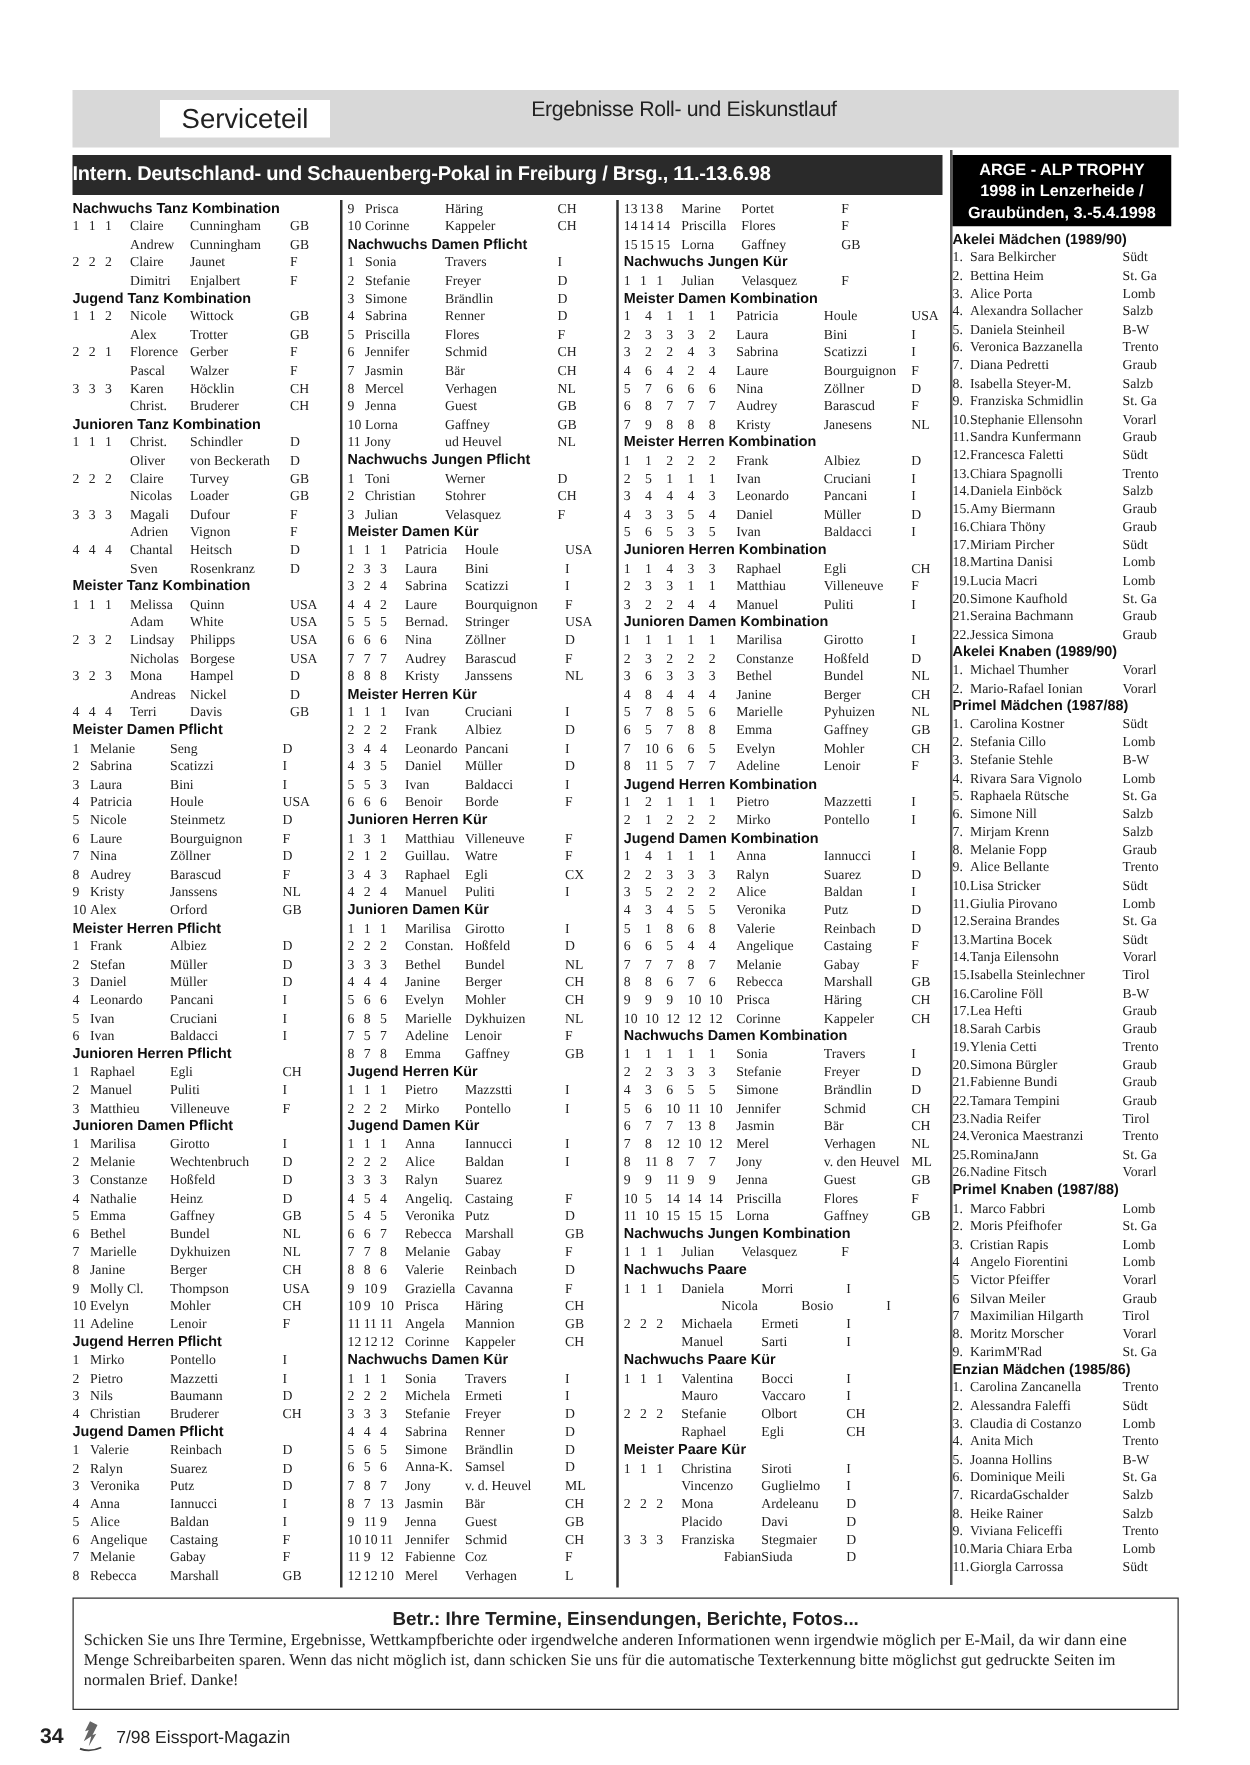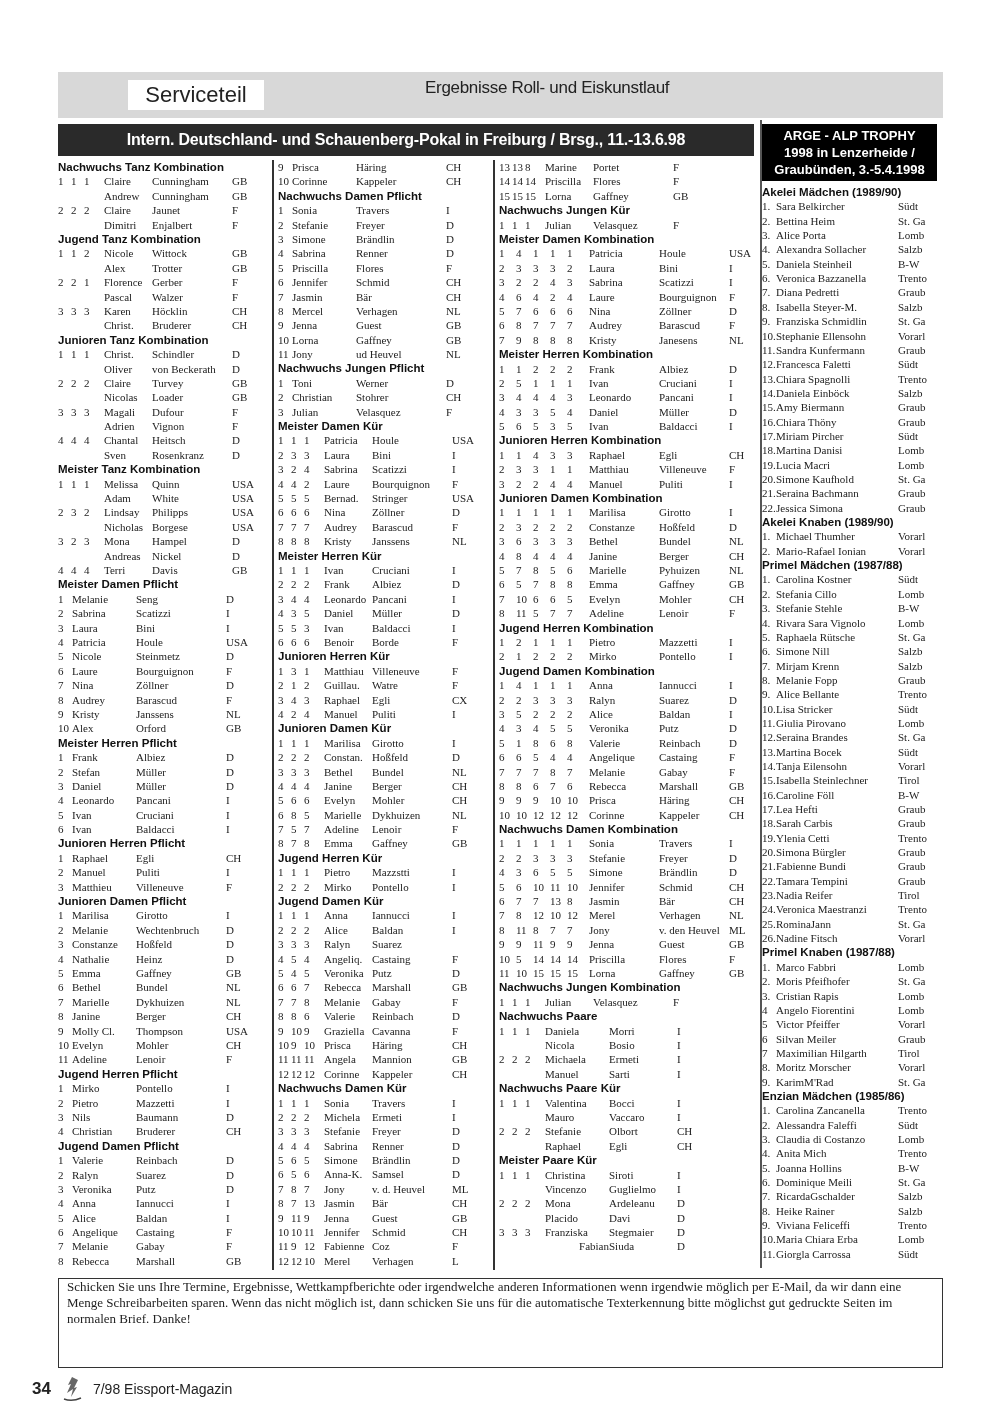--- a/index.html
+++ b/index.html
@@ -1,20 +1,20 @@
 <!DOCTYPE html>
 <html><head>
 <meta charset="utf-8">
 <style>
   html, body { margin:0; padding:0; background:#fff; }
   body { width:1000px; height:1412px; position:relative; overflow:hidden; font-family:"Liberation Serif", serif; color:#222; }
   .topband { position:absolute; left:58px; top:72px; width:885px; height:46px; background:#d8d8d8; }
   .svc { position:absolute; left:128px; top:80px; width:136px; height:30px; background:#fff; font-family:"Liberation Sans", sans-serif; font-size:22px; line-height:30px; text-align:center; color:#222; }
   .pagetitle { position:absolute; left:425px; top:78px; font-family:"Liberation Sans", sans-serif; font-size:17px; color:#222; letter-spacing:-0.3px; }
-  .mainbar { position:absolute; left:58px; top:124px; width:696px; height:32px; background:#2a2a2a; color:#fff; font-family:"Liberation Sans", sans-serif; font-weight:bold; font-size:16px; line-height:32px; text-align:center; letter-spacing:-0.2px; }
+  .mainbar { position:absolute; left:58px; top:124px; width:696px; height:32px; background:#2a2a2a; color:#fff; font-family:"Liberation Sans", sans-serif; font-weight:bold; font-size:16px; line-height:32px; letter-spacing:-0.2px; }
   .col { position:absolute; top:160px; font-size:11px; line-height:14.4px; }
   .col1 { left:58px; width:212px; }
   .col2 { left:278px; width:212px; }
   .col3 { left:499px; width:255px; }
   .vline { position:absolute; width:2px; background:#333; }
   .sec { font-family:"Liberation Sans", sans-serif; font-weight:bold; font-size:11.5px; line-height:14.4px; color:#111; white-space:nowrap; }
   .row { display:flex; white-space:nowrap; height:14.4px; }
   .row span { overflow:hidden; }
   .c1 .rk { width:14px; } .c1 .fn { width:64px; } .c1 .ln { width:90px; }
   .k3 { display:inline-block; width:13px; }
@@ -1744,21 +1744,21 @@
         <span class="k3">1</span>
         <span class="k3">1</span>
         <span class="k3">1</span>
       </span>
       <span class="fn" style="width: 64px;">Daniela</span>
       <span class="ln" style="width: 68px;">Morri</span>
       <span class="nat">I</span>
     </div>
     <div class="row pr">
       <span class="rks"></span>
-      <span class="fn" style="width: 64px;">Nicola</span>
+      <span class="fn" style="width: 64px; margin-left: 32px;">Nicola</span>
       <span class="ln" style="width: 68px;">Bosio</span>
       <span class="nat">I</span>
     </div>
     <div class="row pr">
       <span class="rks">
         <span class="k3">2</span>
         <span class="k3">2</span>
         <span class="k3">2</span>
       </span>
       <span class="fn" style="width: 64px;">Michaela</span>
@@ -2215,20 +2215,21 @@
       </div>
       <div class="srow">
         <span class="n">11.</span>
         <span class="nm">Giorgla Carrossa</span>
         <span class="rg">Südt</span>
       </div>
     </div>
 </div>
 
 <div class="notebox">
+  <div class="notetitle">Betr.: Ihre Termine, Einsendungen, Berichte, Fotos...</div>
   <div class="notetext">Schicken Sie uns Ihre Termine, Ergebnisse, Wettkampfberichte oder irgendwelche anderen Informationen wenn irgendwie möglich per E-Mail, da wir dann eine Menge Schreibarbeiten sparen. Wenn das nicht möglich ist, dann schicken Sie uns für die automatische Texterkennung bitte möglichst gut gedruckte Seiten im normalen Brief. Danke!</div>
 </div>
 
 <div class="footer">
   <span class="pnum">34</span>
   <svg class="logo" viewBox="0 0 26 28">
     <path d="M13 2 L9 10 L12 9 L8 18 L14 14 L12 22 L18 12 L15 13 L19 5 Z" fill="#666"></path>
     <path d="M5 24 Q13 27 22 23" stroke="#444" stroke-width="1.5" fill="none"></path>
   </svg>
   <span class="mag">7/98 Eissport-Magazin</span>

